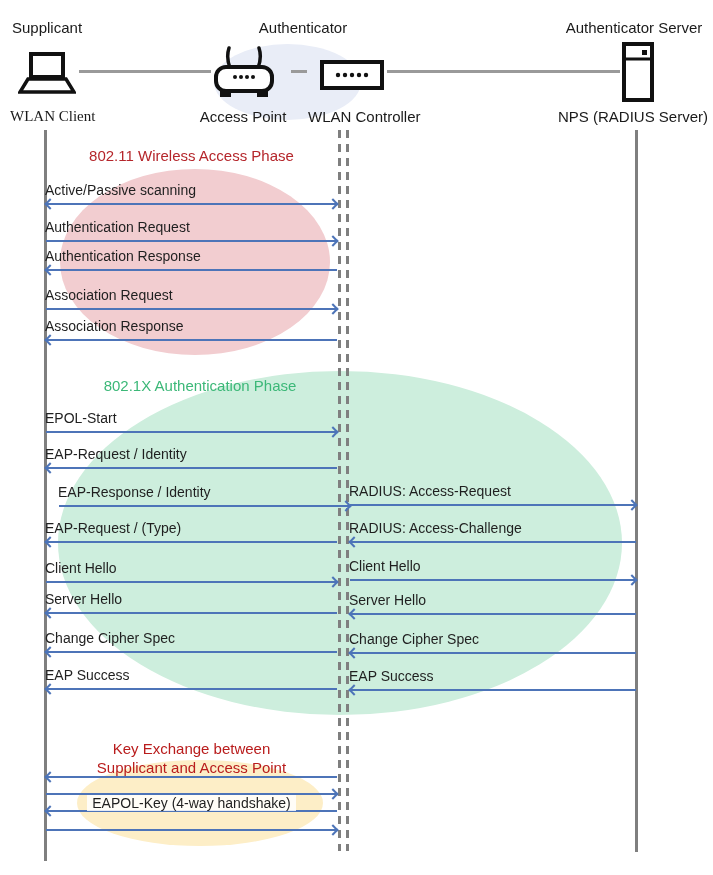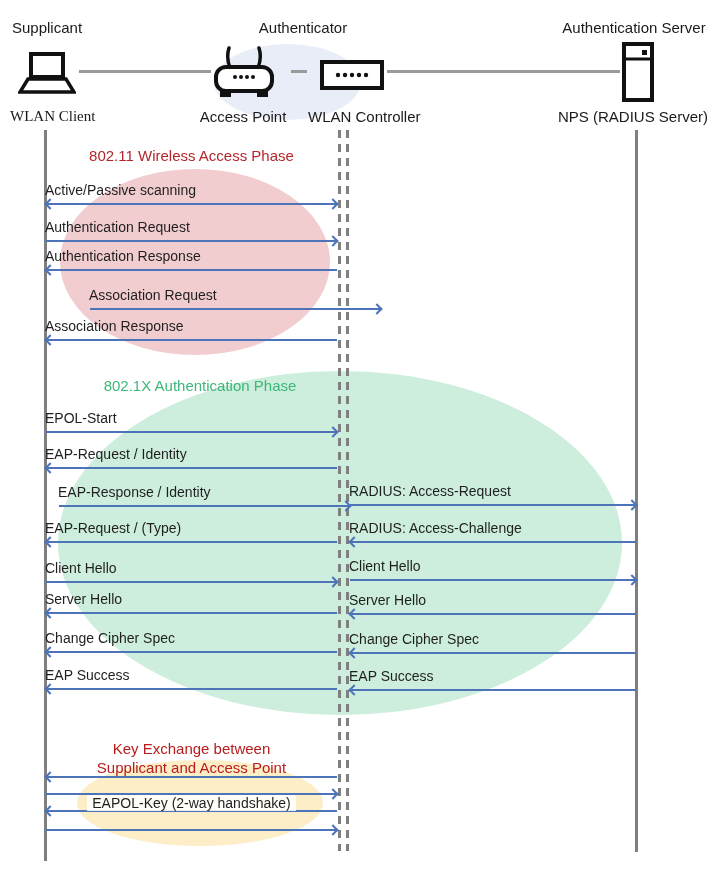--- a/index.html
+++ b/index.html
@@ -47,21 +47,21 @@
 
 <div id="stage">
 
   <div class="blob" style="left: 214px; top: 44px; width: 147px; height: 76px; background: rgb(233, 237, 247);"></div>
   <div class="blob" style="left: 60px; top: 169px; width: 270px; height: 186px; background: rgb(242, 205, 208);"></div>
   <div class="blob" style="left: 58px; top: 371px; width: 564px; height: 344px; background: rgb(205, 238, 221);"></div>
   <div class="blob" style="left: 77px; top: 760px; width: 246px; height: 86px; background: rgb(253, 238, 199);"></div>
 
   <div class="role-label" style="left:12px;">Supplicant</div>
   <div class="role-label" style="left:233px;width:140px;">Authenticator</div>
-  <div class="role-label" style="left:558px;width:152px;">Authentication Server</div>
+  <div class="role-label" style="left:558px;width:152px;">Authenticator Server</div>
 
   <div class="icon" style="left:18px;top:52px;">
     <svg width="58" height="44" viewBox="0 0 58 44">
       <rect x="13" y="2" width="32" height="23" fill="#fff" stroke="#111" stroke-width="4"></rect>
       <path d="M10,27 L48,27 L56,40 L2,40 Z" fill="#fff" stroke="#111" stroke-width="3.5" stroke-linejoin="miter"></path>
     </svg>
   </div>
 
   <div class="icon" style="left:213px;top:46px;">
     <svg width="62" height="56" viewBox="0 0 62 56">
@@ -127,21 +127,21 @@
         <span class="head head-right"></span>
       </div>
   </div>
   <div class="msg" style="top:249px;left:45px;width:293px;">
     <div class="msg-label">Authentication Response</div>
     <div class="arrow">
         <span class="line"></span>
         <span class="head head-left"></span>
       </div>
   </div>
-  <div class="msg" style="top:288px;left:61px;width:293px;padding-left:28px;">
+  <div class="msg" style="top:288px;left:45px;width:293px;">
     <div class="msg-label">Association Request</div>
     <div class="arrow">
         <span class="line"></span>
         <span class="head head-right"></span>
       </div>
   </div>
   <div class="msg" style="top:319px;left:45px;width:293px;">
     <div class="msg-label">Association Response</div>
     <div class="arrow">
         <span class="line"></span>
@@ -258,21 +258,21 @@
 
   <div class="arrow abs" style="top:773px;left:45px;width:293px;">
       <span class="line"></span>
       <span class="head head-left"></span>
     </div>
   <div class="arrow abs" style="top:790px;left:45px;width:293px;">
       <span class="line"></span>
       <span class="head head-right"></span>
     </div>
   <div class="eapol-label" style="top:795px;left:45px;width:293px;">
-    <span>EAPOL-Key (2-way handshake)</span>
+    <span>EAPOL-Key (4-way handshake)</span>
   </div>
   <div class="arrow abs" style="top:807px;left:45px;width:293px;">
       <span class="line"></span>
       <span class="head head-left"></span>
     </div>
   <div class="arrow abs" style="top:826px;left:45px;width:293px;">
       <span class="line"></span>
       <span class="head head-right"></span>
     </div>
 

